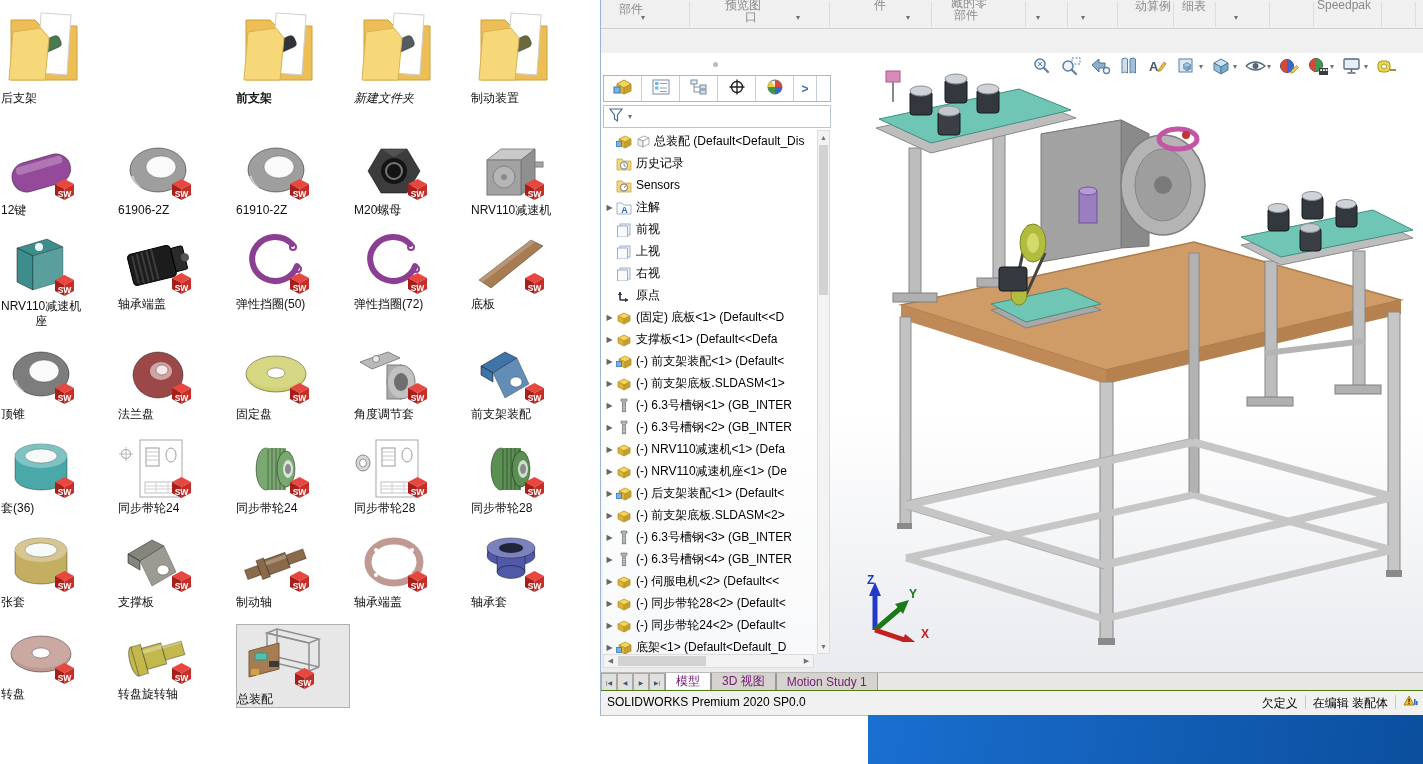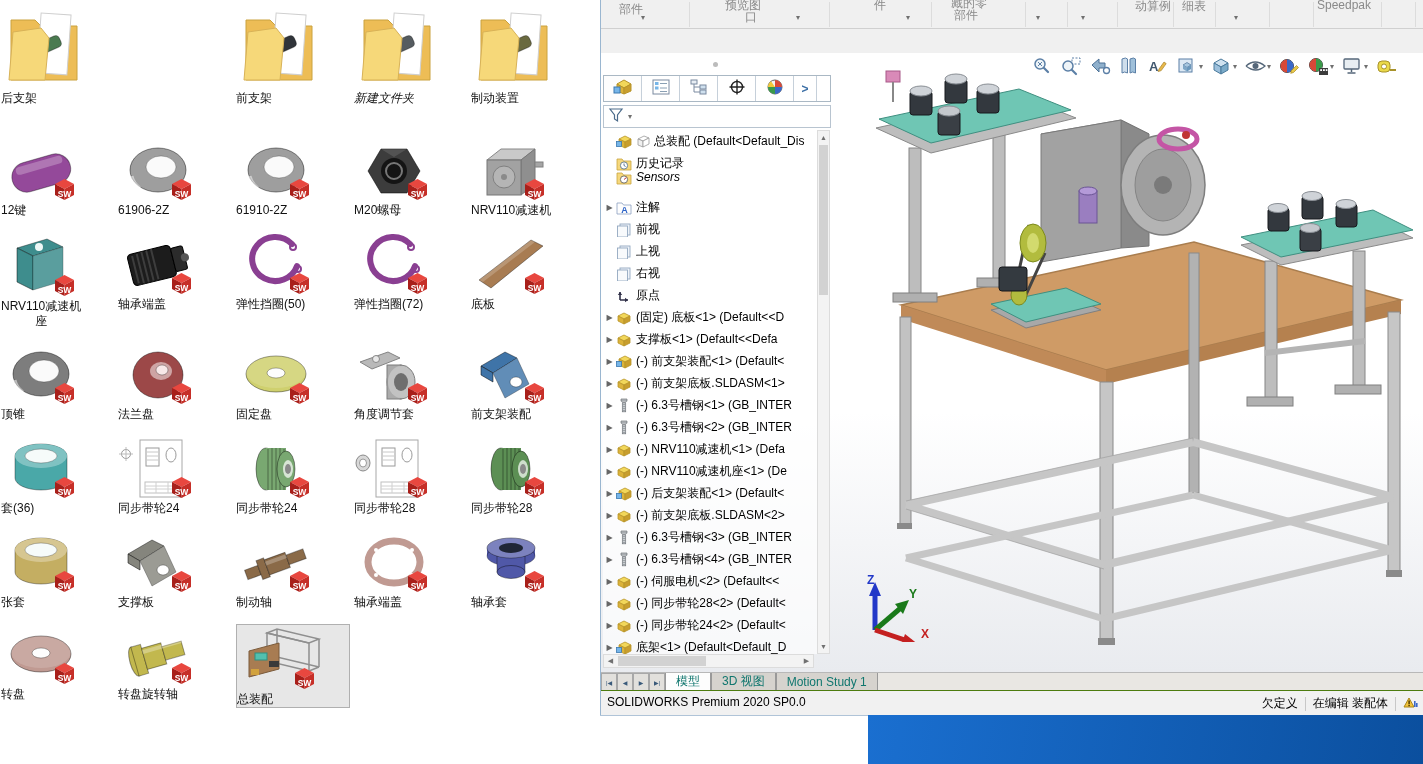--- a/index.html
+++ b/index.html
@@ -40,25 +40,25 @@
   .vsb .up{top:0}.vsb .dn{bottom:0}
   .vsb .th{position:absolute;left:1px;top:14px;width:9px;height:150px;background:#d2d2d2}
   .hsb{position:absolute;left:2px;top:601px;width:211px;height:14px;background:#f3f3f3;border:1px solid #dcdcdc;box-sizing:border-box}
   .hsb .lf,.hsb .rt{position:absolute;top:0;width:13px;height:12px;text-align:center;font-size:7px;color:#707070;line-height:12px}
   .hsb .lf{left:0}.hsb .rt{right:0}
   .hsb .th{position:absolute;left:14px;top:1px;width:88px;height:10px;background:#d2d2d2}
   #splitdot{position:absolute;left:112px;top:9px;width:5px;height:5px;border-radius:50%;background:#bcbcbc}
   
   #btabs{position:absolute;left:0;top:672px;width:823px;height:18px;background:#e9e7e3;border-top:1px solid #b8b8b8;display:flex;align-items:stretch}
   .navb{width:14px;border:1px solid #a8a8a8;background:#e2e0dc;color:#3a5a7a;font-size:6px;display:flex;align-items:center;justify-content:center}
-  .btab{padding:0 10px;font-size:12px;color:#0f766e;background:#d6d3ce;border:1px solid #999;border-top:none;display:flex;align-items:center;white-space:nowrap}
+  .btab{padding:0 10px;font-size:12px;color:#701a75;background:#d6d3ce;border:1px solid #999;border-top:none;display:flex;align-items:center;white-space:nowrap}
   .btab.active{background:#fdfdfd}
   #statusbar{position:absolute;left:0;top:690px;width:823px;height:25px;background:#f1f1f1;border-top:1px solid #4d7c0f;box-sizing:border-box;font-size:12px;color:#000}
   #statusleft{position:absolute;left:6px;top:4px}
-  #statusright{position:absolute;right:6px;top:4px;display:flex;align-items:center;gap:7px}
+  #statusright{position:absolute;right:6px;top:4px;display:flex;align-items:flex-start;gap:7px}
   .sdiv{width:1px;height:14px;background:#c8c8c8}
   
   #deskwhite{position:absolute;left:600px;top:715px;width:268px;height:49px;background:#fff;border-top:1px solid #b0c4d8}
   #deskblue{position:absolute;left:868px;top:715px;width:555px;height:49px;background:linear-gradient(100deg,#1a6fd0,#0b4f9e)}
 </style>
 </head>
 <body>
 
 <div id="explorer">
     <div class="tile" style="left: 1px; top: 4px;">
@@ -69,21 +69,21 @@
             <rect x="38" y="10" width="30" height="60" fill="#fff" stroke="#cfcfcf"></rect>
           </g>
           <g transform="rotate(-24 50 40)">
             <rect x="38" y="34" width="22" height="12" rx="4" fill="#4a7a50" stroke="black" stroke-opacity="0.35"></rect>
           </g>
           <path d="M8 76 L12 28 L40 24 L48 34 L44 76 Z" fill="#f6d879" stroke="#d8b257"></path>
         </svg>
       </div>
       <div class="lbl">后支架</div>
     </div>
-    <div class="tile" style="left: 236px; top: 4px;">
+    <div class="tile" style="left: 236px; top: 4px; font-weight: bold;">
       <div class="ico">
         <svg width="88" height="86" viewBox="0 0 88 86">
           <path d="M10 16 h24 l6 6 h36 v54 H10 z" fill="#edbd56" stroke="#caa23e"></path>
           <g transform="rotate(4 54 40)">
             <rect x="38" y="10" width="30" height="60" fill="#fff" stroke="#cfcfcf"></rect>
           </g>
           <g transform="rotate(-24 50 40)">
             <rect x="38" y="34" width="22" height="12" rx="4" fill="#30343a" stroke="black" stroke-opacity="0.35"></rect>
           </g>
           <path d="M8 76 L12 28 L40 24 L48 34 L44 76 Z" fill="#f6d879" stroke="#d8b257"></path>
@@ -924,21 +924,21 @@
           <span class="ar"></span>
           <span class="ti">
             <svg width="16" height="15" viewBox="0 0 16 15">
               <path d="M1 3 h5 l1.5 2 H15 v9 H1 z" fill="#f6d87c" stroke="#c9a43f" stroke-width="0.8"></path>
               <circle cx="8" cy="9.5" r="3.6" fill="#fff" stroke="#4a6a8a" stroke-width="0.8"></circle>
               <path d="M8 7.5 v2 l1.6 1" stroke="#4a6a8a" stroke-width="0.9" fill="none"></path>
             </svg>
           </span>
           <span>历史记录</span>
         </div>
-        <div class="trow" style="top: 36px; font-style: italic;">
+        <div class="trow" style="top: 44px;">
           <span class="ar"></span>
           <span class="ti">
             <svg width="16" height="15" viewBox="0 0 16 15">
               <path d="M1 3 h5 l1.5 2 H15 v9 H1 z" fill="#f6d87c" stroke="#c9a43f" stroke-width="0.8"></path>
               <circle cx="8" cy="9.5" r="3.6" fill="#fff" stroke="#555" stroke-width="0.8"></circle>
               <path d="M8 9.5 L10.3 7.6" stroke="#c03030" stroke-width="1"></path>
             </svg>
           </span>
           <span>Sensors</span>
         </div>

